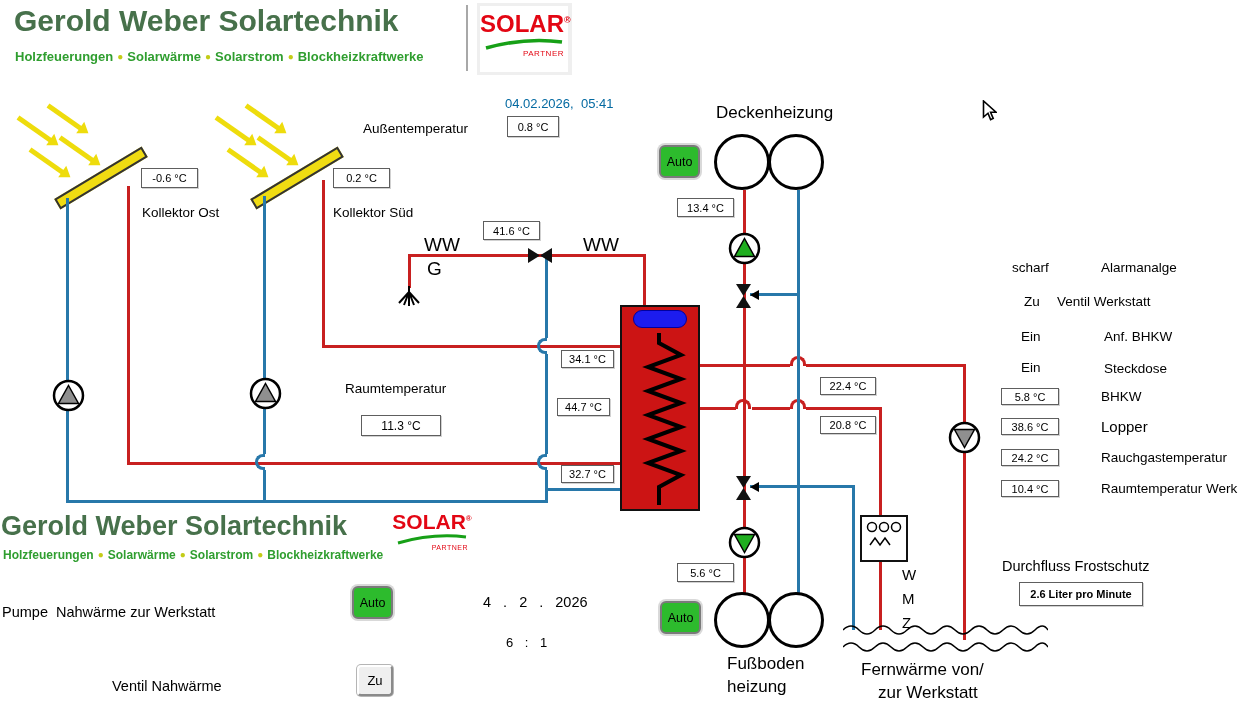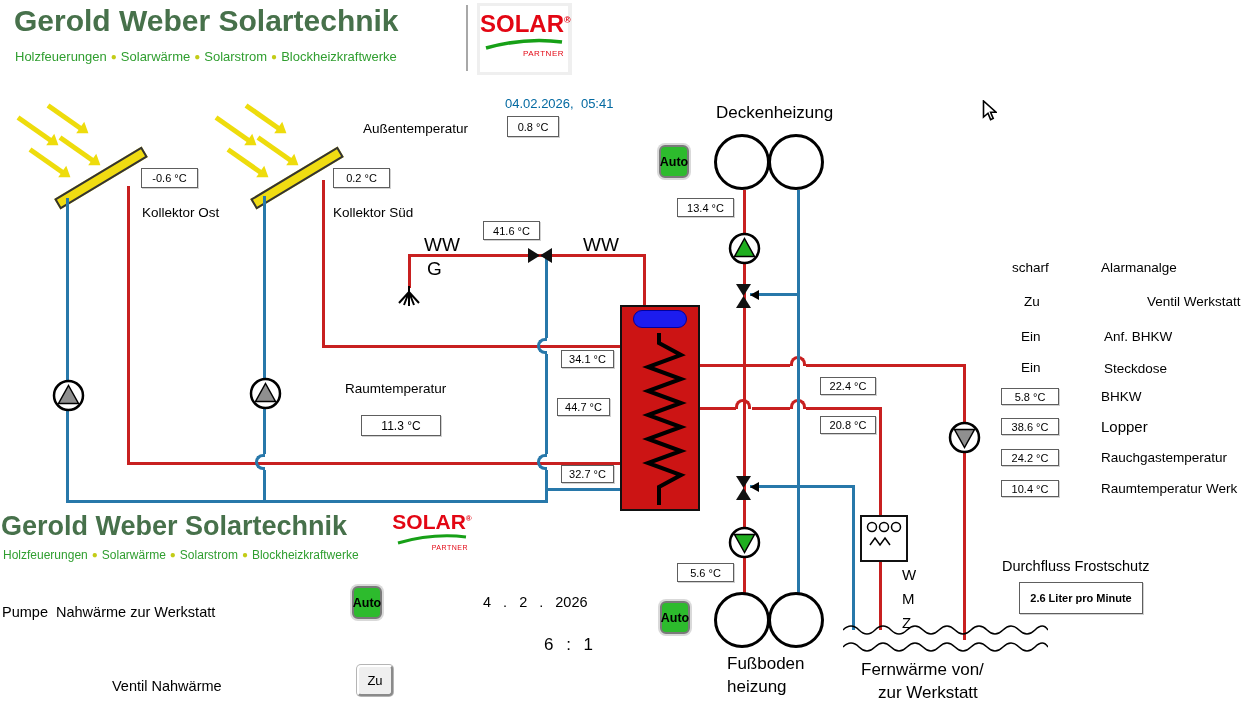--- a/index.html
+++ b/index.html
@@ -9,32 +9,32 @@
   .abs{position:absolute}
   .pr{position:absolute;background:#c82020}
   .pb{position:absolute;background:#2878aa}
   .arc-r{position:absolute;width:16px;height:10px;border:3px solid #c82020;border-bottom:none;border-radius:8px 8px 0 0}
   .arc-b{position:absolute;width:10px;height:16px;border:3px solid #2878aa;border-right:none;border-radius:8px 0 0 8px}
   .tbox{position:absolute;background:#fff;border:1px solid #5e5e5e;display:flex;align-items:center;justify-content:center;
         font-size:11px;box-shadow:1px 1px 0 rgba(0,0,0,.18)}
   .lbl{position:absolute;color:#000;font-size:13.5px;white-space:nowrap}
   .big{font-size:17px}
   .circle{position:absolute;width:56px;height:56px;background:#fff;border:3px solid #000;border-radius:50%}
-  .btn-auto{position:absolute;width:30px;height:33px;background:#2dbb2d;border:2px solid #7a7a7a;border-radius:6px;
+  .btn-auto{position:absolute;width:41px;height:33px;background:#2dbb2d;border:2px solid #7a7a7a;border-radius:6px;
             box-shadow:0 0 0 2px #d9d9d9;display:flex;align-items:center;justify-content:center;
-            font-size:12.5px;font-weight:bold;color:#000;cursor:pointer}
+            font-size:12.5px;font-weight:normal;color:#000;cursor:pointer}
   .btn-zu{position:absolute;width:36px;height:31px;background:#efefef;border-top:2px solid #fff;border-left:2px solid #fff;
           border-right:2px solid #8a8a8a;border-bottom:2px solid #8a8a8a;border-radius:4px;box-shadow:0 0 0 1px #b5b5b5;
           display:flex;align-items:center;justify-content:center;font-size:13px;color:#000;cursor:pointer}
   .sun{position:absolute;width:40px;height:5px;background:#eedc0c;transform:rotate(35deg);transform-origin:left center}
   .sun::after{content:"";position:absolute;right:-9px;top:-5px;border-left:10px solid #eedc0c;
               border-top:7px solid transparent;border-bottom:7px solid transparent}
   .panel{position:absolute;width:102px;height:12px;background:#f0dc12;border:2px solid #333;transform:rotate(-31deg)}
   .brand-title{position:absolute;font-weight:bold;color:#47714b;white-space:nowrap}
-  .brand-sub{position:absolute;color:#2f9e2f;font-weight:normal;white-space:nowrap}
+  .brand-sub{position:absolute;color:#2f9e2f;font-weight:bold;white-space:nowrap}
   .dot{color:#c3cc17;font-size:10px;vertical-align:1px;margin:0 4px}
   .solar-name{color:#e30613;font-weight:bold;line-height:1;text-align:center}
   .solar-partner{color:#e30613;font-weight:normal;text-align:right;letter-spacing:.5px}
   .arrow-l{position:absolute;width:0;height:0;border-top:5px solid transparent;border-bottom:5px solid transparent;border-right:9px solid #000}
 </style>
 </head>
 <body>
 
 <div class="screen">
 
@@ -191,21 +191,21 @@
   <div class="tbox" style="left:820px;top:377px;width:56px;height:18px">
       <span>22.4 °C</span>
     </div>
   <div class="tbox" style="left:820px;top:416px;width:56px;height:18px">
       <span>20.8 °C</span>
     </div>
 
   <div class="lbl" style="left:1012px;top:260px">scharf</div>
   <div class="lbl" style="left:1101px;top:260px">Alarmanalge</div>
   <div class="lbl" style="left:1024px;top:294px">Zu</div>
-  <div class="lbl" style="left:1147px;top:294px">Ventil Werkstatt</div>
+  <div class="lbl" style="left:1057px;top:294px">Ventil Werkstatt</div>
   <div class="lbl" style="left:1021px;top:329px">Ein</div>
   <div class="lbl" style="left:1104px;top:329px">Anf. BHKW</div>
   <div class="lbl" style="left:1021px;top:360px">Ein</div>
   <div class="lbl" style="left:1104px;top:361px">Steckdose</div>
 
   <div class="tbox" style="left:1001px;top:388px;width:58px;height:17px">
       <span>5.8 °C</span>
     </div>
   <div class="lbl" style="left:1101px;top:389px">BHKW</div>
   <div class="tbox" style="left:1001px;top:418px;width:58px;height:17px">
@@ -227,21 +227,21 @@
       <circle cx="22" cy="10" r="4.5" fill="none" stroke="#000" stroke-width="1.5"></circle>
       <circle cx="34" cy="10" r="4.5" fill="none" stroke="#000" stroke-width="1.5"></circle>
       <path d="M8,28 L13,21 L18,28 L23,21 L28,28" fill="none" stroke="#000" stroke-width="1.5"></path>
     </svg>
   </div>
   <div class="lbl" style="left:902px;top:566px;font-size:15px">W</div>
   <div class="lbl" style="left:902px;top:590px;font-size:15px">M</div>
   <div class="lbl" style="left:902px;top:614px;font-size:15px">Z</div>
 
   <div class="lbl" style="left:1002px;top:558px;font-size:14.5px">Durchfluss Frostschutz</div>
-  <div class="tbox" style="left:1019px;top:582px;width:124px;height:32px;font-weight:bold">
+  <div class="tbox" style="left:1019px;top:582px;width:124px;height:24px;font-weight:bold">
       <span>2.6 Liter pro Minute</span>
     </div>
 
   <div class="tbox" style="left:677px;top:563px;width:57px;height:19px">
       <span>5.6 °C</span>
     </div>
   <div class="btn-auto" style="left:660px;top:601px">
       <span>Auto</span>
     </div>
   <div class="circle" style="left:714px;top:592px"></div>
@@ -265,21 +265,21 @@
         <path d="M3,11 Q38,1 71,5" stroke="#17a017" stroke-width="3" fill="none"></path>
       </svg>
     <div class="solar-partner" style="font-size:7px;margin:-2px 4px 0 0">PARTNER</div>
   </div>
 
   <div class="lbl" style="left:2px;top:604px;font-size:14.5px;white-space:pre">Pumpe  Nahwärme zur Werkstatt</div>
   <div class="btn-auto" style="left:352px;top:586px">
       <span>Auto</span>
     </div>
   <div class="lbl" style="left:483px;top:594px;font-size:14.5px;word-spacing:8px">4 . 2 . 2026</div>
-  <div class="lbl" style="left:544px;top:635px;font-size:17px;word-spacing:8px">6 : 1</div>
+  <div class="lbl" style="left:506px;top:635px;font-size:13px;word-spacing:8px">6 : 1</div>
   <div class="lbl" style="left:112px;top:678px;font-size:14.5px">Ventil Nahwärme</div>
   <div class="btn-zu" style="left:357px;top:665px">
       <span>Zu</span>
     </div>
 
   <svg class="abs" style="left:982px;top:100px" width="15" height="22" viewBox="0 0 15 22">
     <path d="M1.5,1 L1.5,17 L6,13.2 L8.6,19.6 L11.2,18.4 L8.6,12.2 L14,12.2 Z" fill="#fff" stroke="#000" stroke-width="1.6"></path>
   </svg>
 
 </div>

